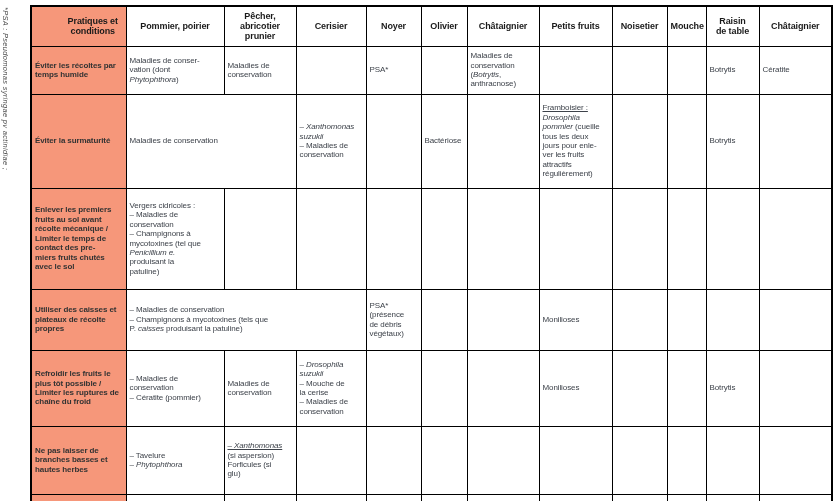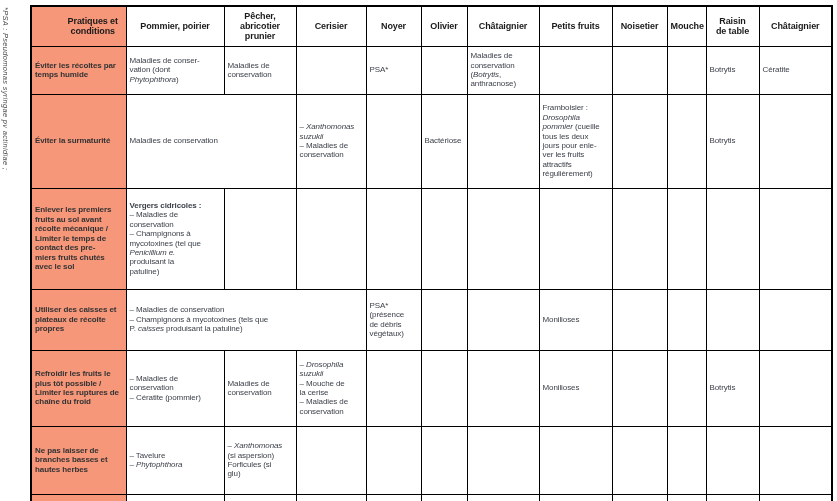--- a/index.html
+++ b/index.html
@@ -42,22 +42,22 @@
   td.rowlabel{
     color:#333333;font-weight:bold;font-size:8px;
     text-align:left;line-height:1.18;letter-spacing:-0.1px;
   }
   td.body{
     font-size:8px;line-height:1.18;text-align:left;
     color:#3d424a;letter-spacing:-0.1px;
   }
   td.vtop{vertical-align:top;}
   .st-i{font-style:italic;}
-  .st-b{font-weight:bold;}
-  .st-u{}
+  .st-b{font-weight:normal;}
+  .st-u{text-decoration:underline;}
 </style>
 </head>
 <body>
 
 <div class="frame">
 
   <div class="sidenote"><span class="st-i">*PSA : Pseudomonas syringae pv actinidiae ;</span></div>
 
   <table class="grid">
     <colgroup>

